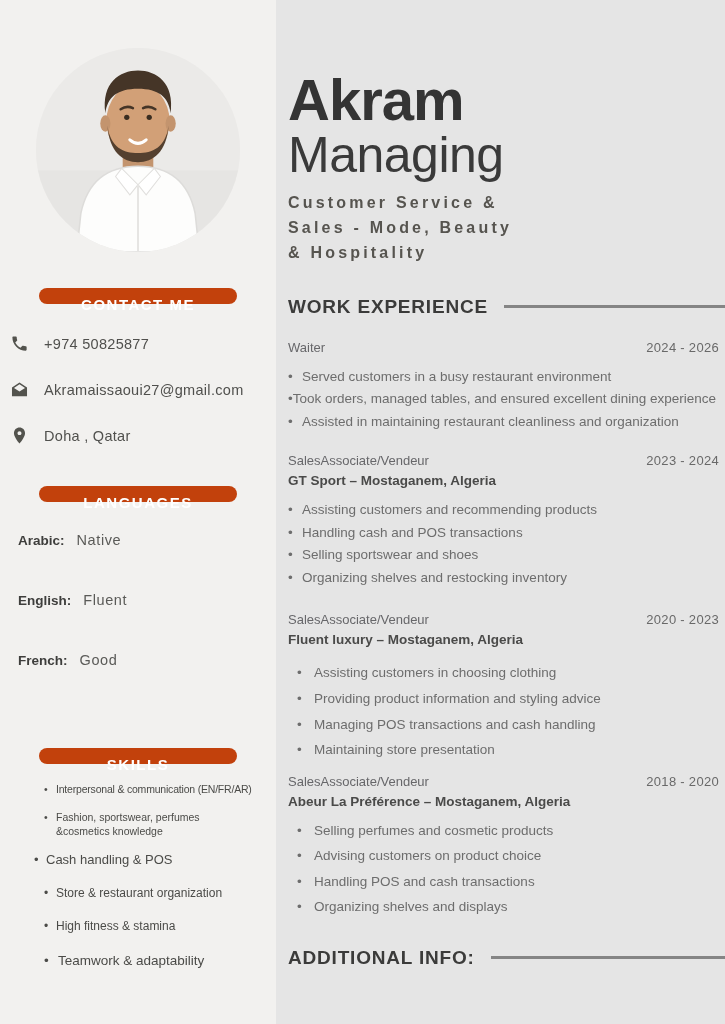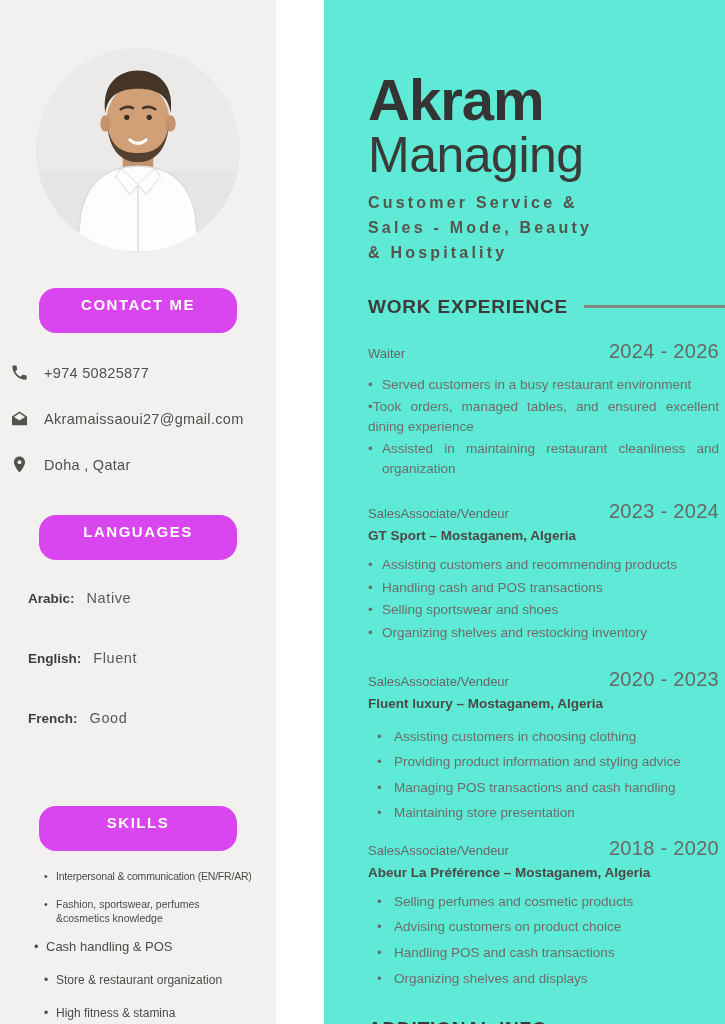--- a/index.html
+++ b/index.html
@@ -23,23 +23,23 @@
     width: 204px; height: 204px;
     margin: 48px auto 0;
     border-radius: 50%;
     overflow: hidden;
     background: #edecea;
   }
   .avatar svg { display: block; width: 100%; height: 100%; }
 
   .pill {
     display: block;
-    width: 198px; height: 45px;
+    width: 198px; height: 16px;
     margin: 0 auto;
-    background: #d946ef;
+    background: #c2410c;
     color: #ffffff;
     border: none;
     border-radius: 17px;
     font-family: "Liberation Sans", sans-serif;
     font-size: 15px; font-weight: bold;
     letter-spacing: 1.5px;
     text-align: center; line-height: 34px;
   }
   .pill-contact { margin-top: 36px; }
   .pill-languages { margin-top: 41px; }
@@ -51,21 +51,21 @@
     padding-left: 10px;
     margin-bottom: 27px;
   }
   .contact-item .cicon { width: 19px; height: 19px; margin-right: 15px; flex: none; }
   .contact-item .cicon svg { display: block; width: 100%; height: 100%; fill: #53534d; }
   .contact-text { font-size: 14.5px; color: #50504d; letter-spacing: 0.3px; }
 
   .lang-list { margin-top: 30px; }
   .lang-row {
     display: flex; align-items: baseline;
-    padding-left: 28px;
+    padding-left: 18px;
   }
   .lang-row + .lang-row { margin-top: 44px; }
   .lang-label { font-size: 13.5px; font-weight: bold; color: #3e3e3c; }
   .lang-level { font-size: 14.5px; color: #5a5a57; margin-left: 12px; letter-spacing: 0.6px; }
 
   .skills-list { margin-top: 18px; list-style: none; padding: 0 14px 0 44px; }
   .skills-list li {
     position: relative;
     color: #4b4b48;
     font-size: 11px;
@@ -82,23 +82,22 @@
   .skills-list li:nth-child(2) { font-size: 10.5px; padding-right: 6px; }
   .skills-list li:nth-child(3) { font-size: 13px; margin-left: -10px; margin-top: 12px; }
   .skills-list li:nth-child(4) { font-size: 12px; margin-top: 17px; }
   .skills-list li:nth-child(5) { font-size: 12px; margin-top: 17px; }
   .skills-list li:nth-child(6) { font-size: 13.5px; margin-top: 18px; padding-left: 14px; }
   .skills-list li:nth-child(7) { font-size: 12px; margin-top: 20px; padding-left: 14px; }
 
   
   .main {
     flex: 1;
-    padding: 0 6px 0 44px;
-    background: #5eead4;
-    margin-left: 48px;
+    padding: 0 6px 0 12px;
+    background: #e5e5e5;
   }
   .name-block { margin-top: 70px; }
   .first-name {
     font-size: 58px; font-weight: 800;
     color: #343434; line-height: 1.02;
     letter-spacing: -1px;
   }
   .last-name {
     font-size: 50px; font-weight: 400;
     color: #3a3a3a; line-height: 1.06;
@@ -123,21 +122,21 @@
   }
   .section-heading .rule {
     flex: 1; height: 3px;
     background: #858585;
     margin-left: 16px; margin-right: -6px;
   }
 
   .job { margin-top: 22px; }
   .job-head { display: flex; justify-content: space-between; align-items: baseline; }
   .job-title { font-size: 13px; color: #67676a; }
-  .job-dates { font-size: 20px; color: #696969; letter-spacing: 0.3px; }
+  .job-dates { font-size: 13px; color: #696969; letter-spacing: 0.3px; }
   .job-company { margin-top: 5px; font-size: 13.5px; font-weight: bold; color: #4a4a49; }
   .job-bullets { list-style: none; margin-top: 12px; }
   .job-bullets li {
     position: relative;
     padding-left: 14px;
     font-size: 13.5px; color: #6d6d6d;
     line-height: 1.45;
     margin-top: 3px;
   }
   .job-bullets li::before { content: "•"; position: absolute; left: 0; color: #6d6d6d; }

